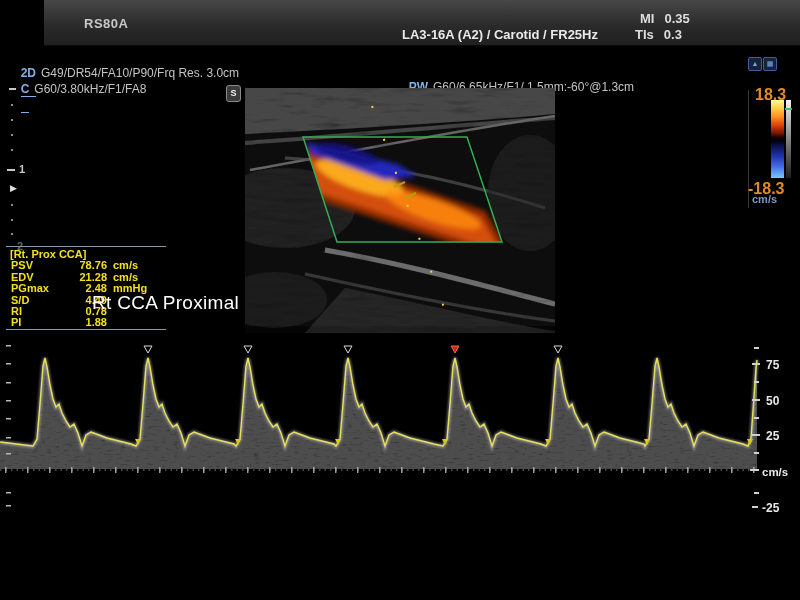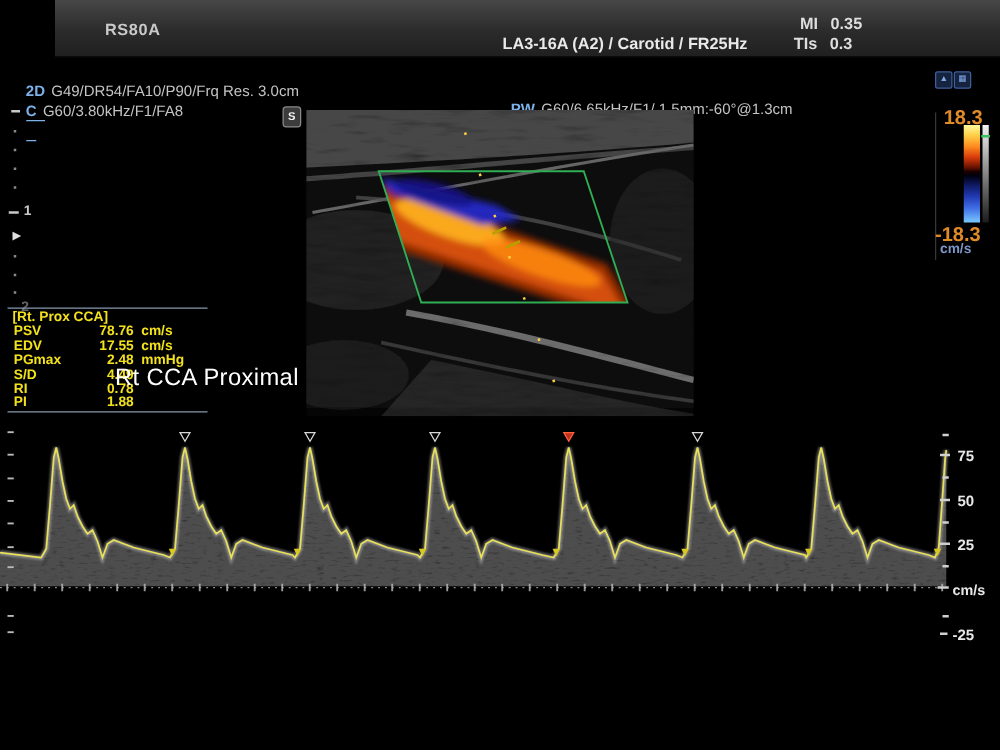--- a/index.html
+++ b/index.html
@@ -164,21 +164,21 @@
 
 <div class="abs mpanel">
   <div class="mtitle">[Rt. Prox CCA]</div>
   <div class="mrow">
       <span class="lab">PSV</span>
       <span class="val">78.76</span>
       <span class="unit">cm/s</span>
     </div>
   <div class="mrow">
       <span class="lab">EDV</span>
-      <span class="val">17.55</span>
+      <span class="val">21.28</span>
       <span class="unit">cm/s</span>
     </div>
   <div class="mrow">
       <span class="lab">PGmax</span>
       <span class="val">2.48</span>
       <span class="unit">mmHg</span>
     </div>
   <div class="mrow">
       <span class="lab">S/D</span>
       <span class="val">4.49</span>

